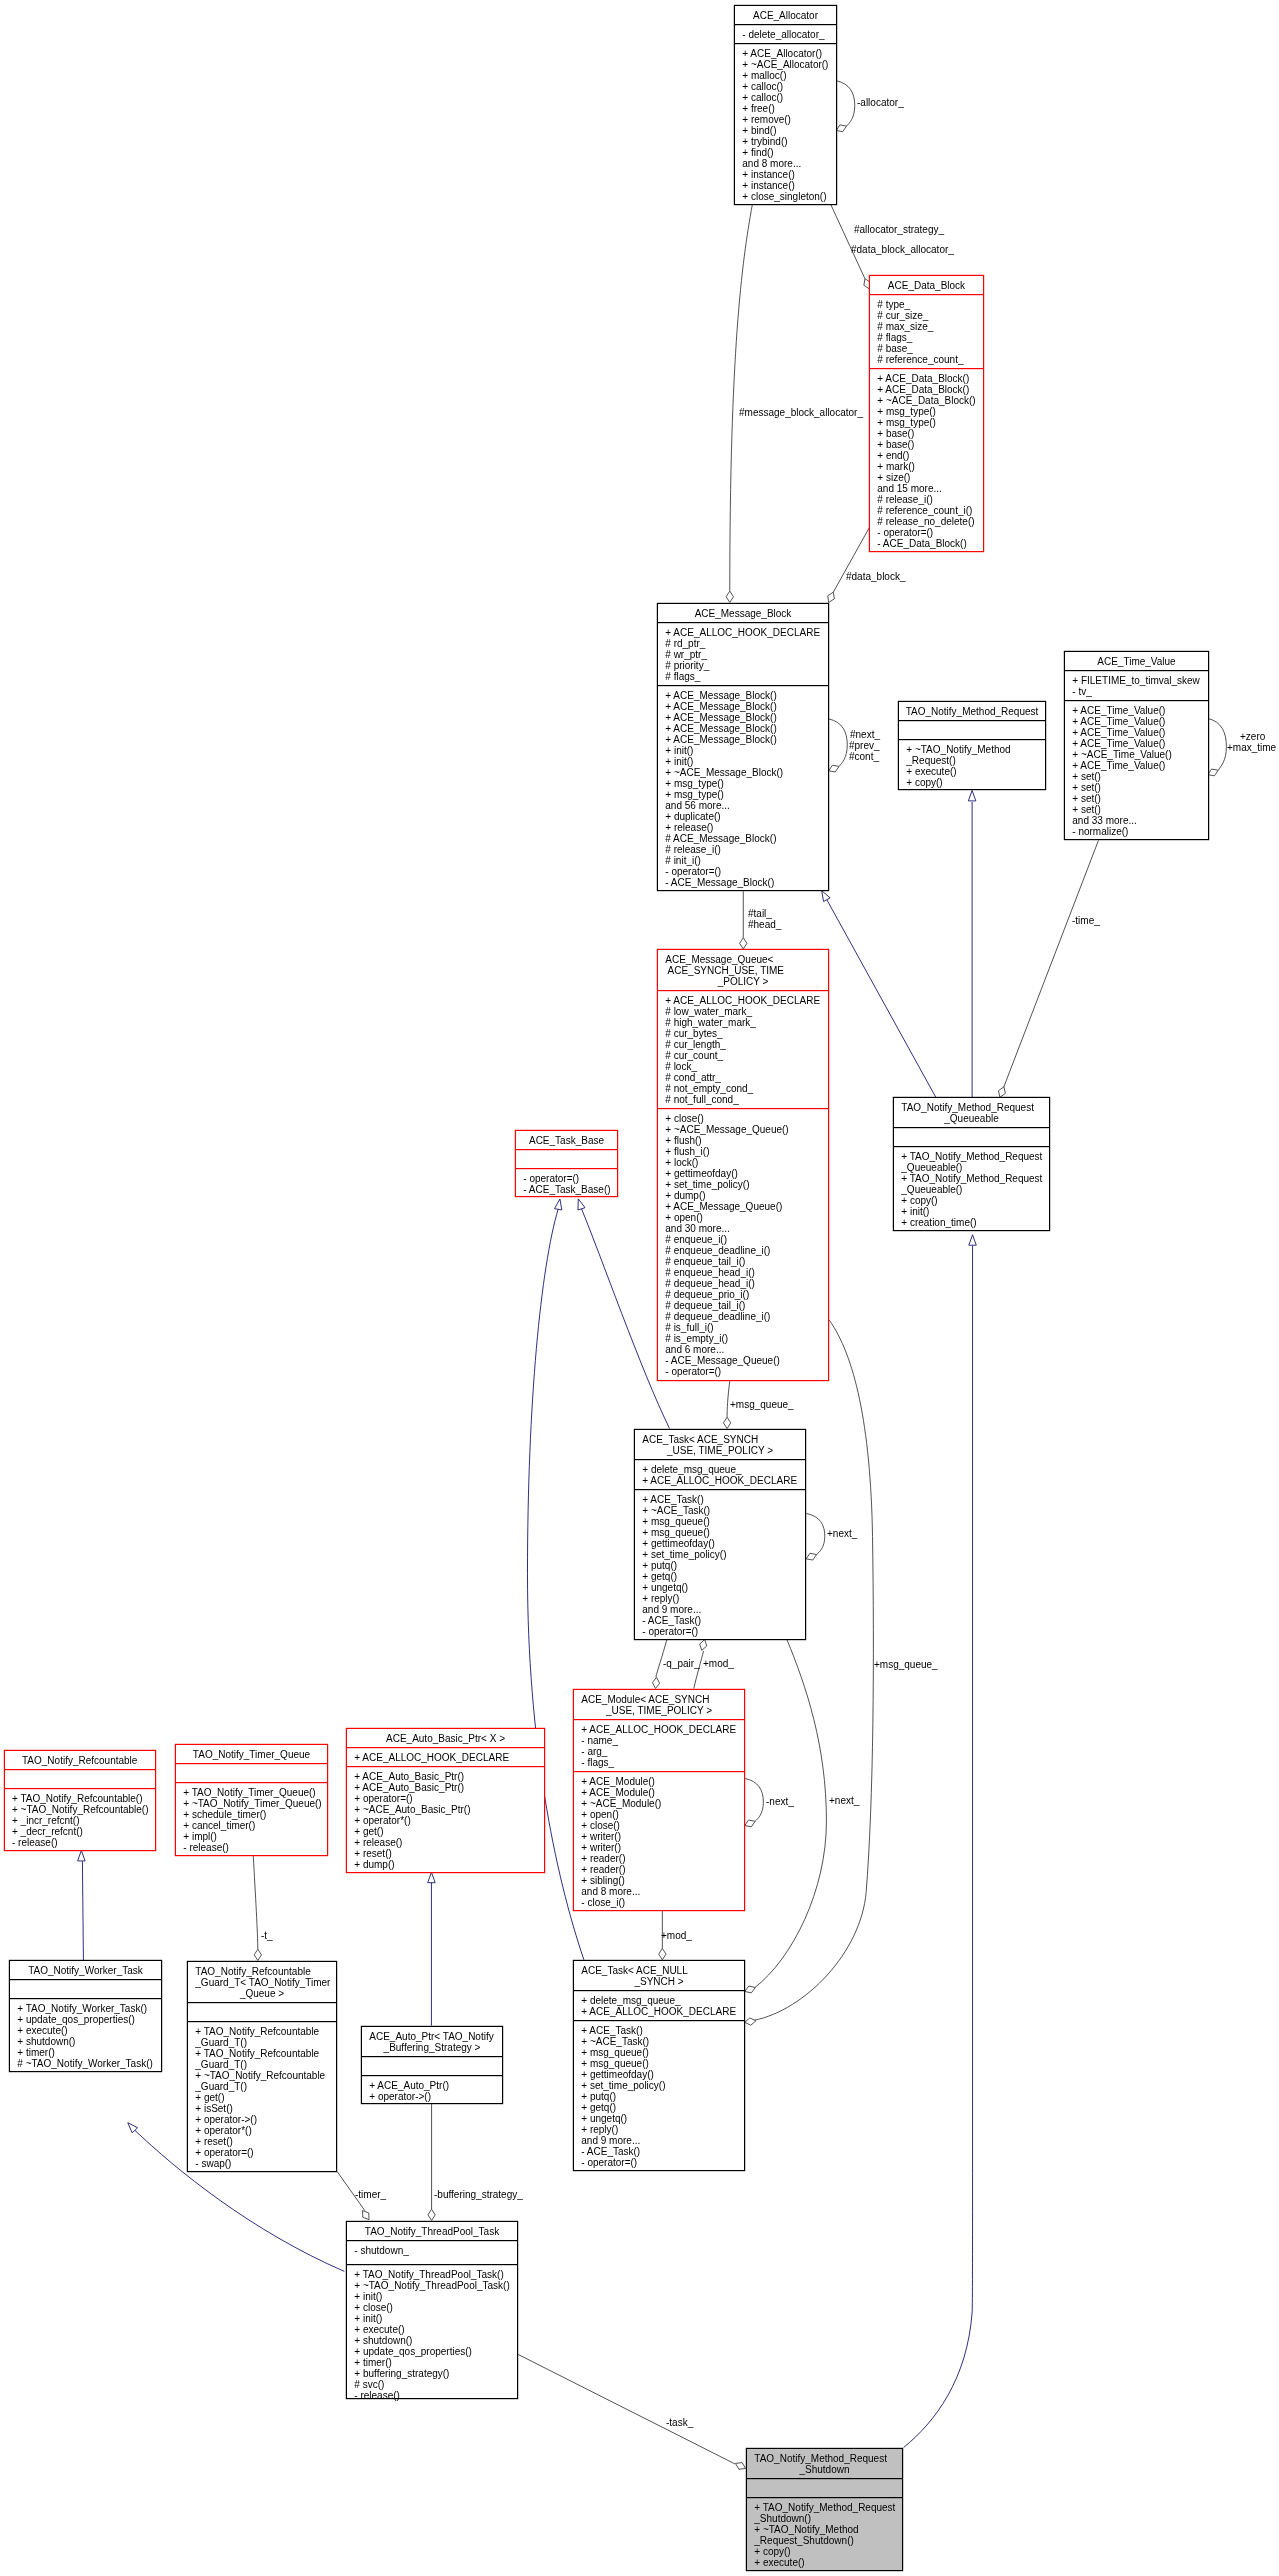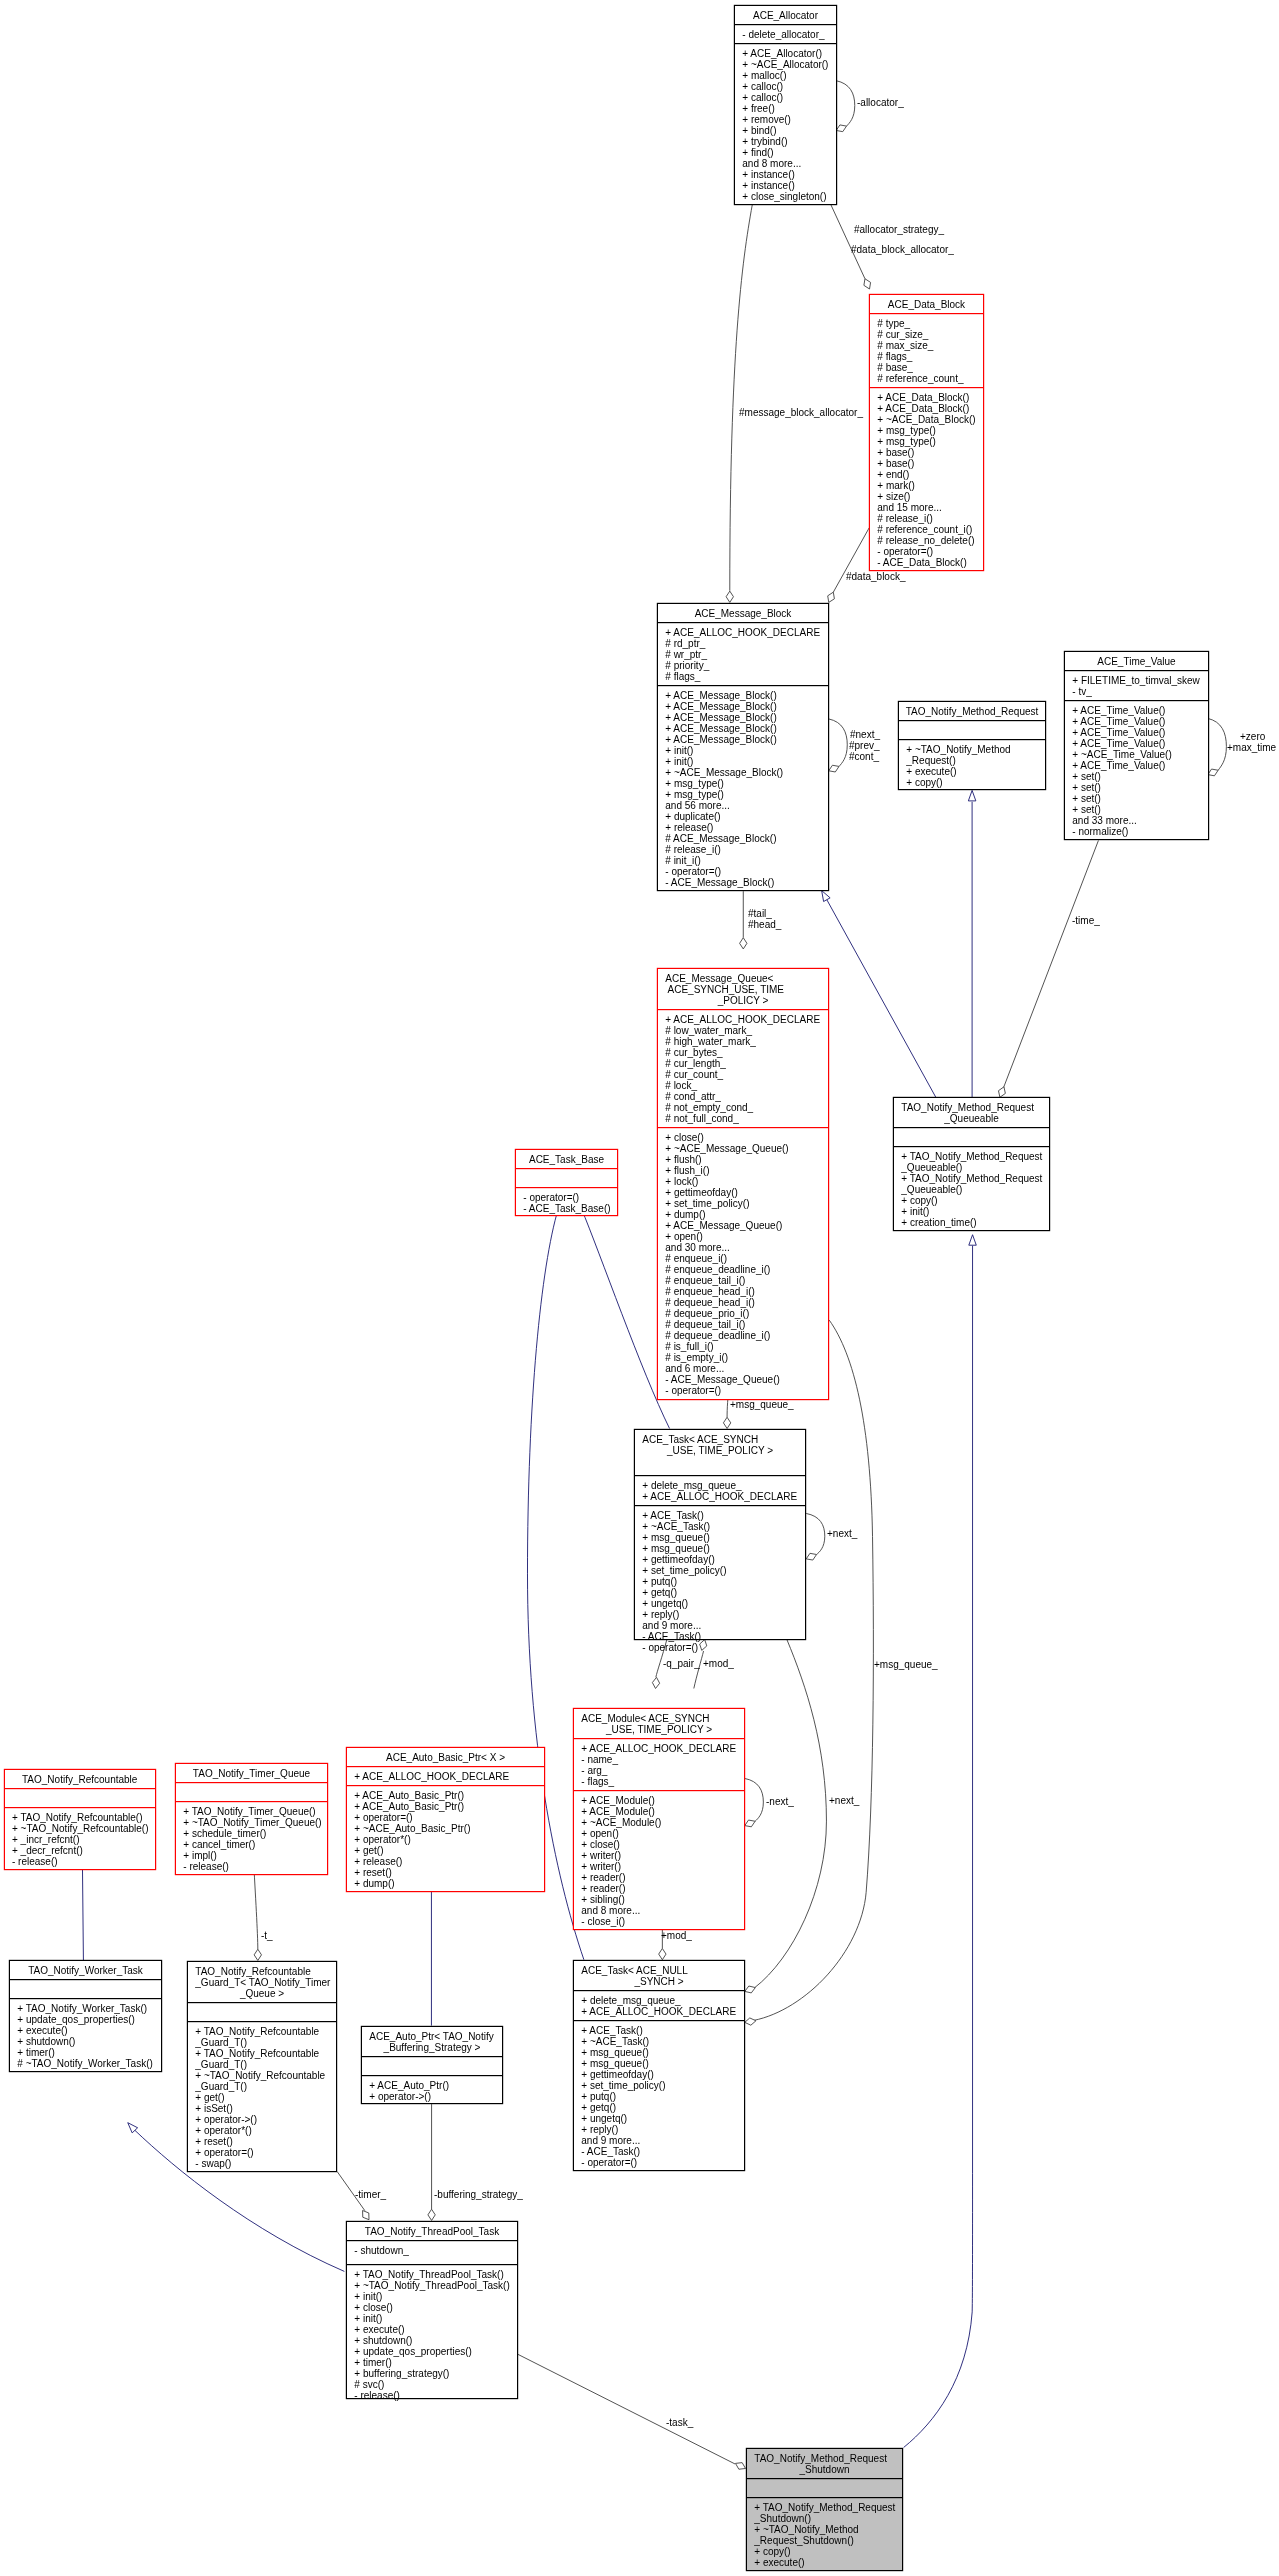--- a/index.html
+++ b/index.html
@@ -1,20 +1,20 @@
 <!DOCTYPE html>
 <html style="font-size:12px"><head>
 <meta charset="utf-8">
 <style>
   html,body{margin:0;padding:0;background:#fff;}
   #page{position:relative;width:1279px;height:2576px;background:#fff;
         font-family:"Liberation Sans","DejaVu Sans",sans-serif;overflow:hidden;}
   svg#edge-layer{position:absolute;left:0;top:0;width:1279px;height:2576px;}
   .uml{position:absolute;box-sizing:border-box;border:0.7px solid #000;background:#fff;box-shadow:0 0 0 0.2px #000;}
-  .uml.hl{border-color:#ff0000;box-shadow:0 0 0 0.2px #ff0000;margin-top:19px;}
+  .uml.hl{border-color:#ff0000;box-shadow:0 0 0 0.2px #ff0000;}
   .uml.cur{background:#c0c0c0;}
   .sec{box-sizing:border-box;padding-top:4.4px;}
   .sec.t,.sec.a{border-bottom:0.7px solid #000;box-shadow:0 0.2px 0 0 #000;}
   .uml.hl .sec.t,.uml.hl .sec.a{border-bottom-color:#ff0000;box-shadow:0 0.2px 0 0 #ff0000;}
   .sec.t{text-align:center;}
   .sec.a,.sec.m{padding-left:7.3px;}
   .sec.t .ln.first{text-align:left;padding-left:7.3px;}
   .ln{font-size:10px;line-height:11px;white-space:pre;color:#000;}
   .elab{position:absolute;font-size:10px;line-height:11px;color:#000;white-space:pre;}
 </style>
@@ -326,21 +326,21 @@
     <div class="ln">+ TAO_Notify_Method_Request</div>
     <div class="ln">_Queueable()</div>
     <div class="ln">+ TAO_Notify_Method_Request</div>
     <div class="ln">_Queueable()</div>
     <div class="ln">+ copy()</div>
     <div class="ln">+ init()</div>
     <div class="ln">+ creation_time()</div>
   </div>
 </div>
 <div class="uml" style="left:634px;top:1429px;width:172px;height:211px;">
-  <div class="sec t" style="height:46px;">
+  <div class="sec t" style="height:30px;">
     <div class="ln first">ACE_Task&lt; ACE_SYNCH</div>
     <div class="ln">_USE, TIME_POLICY &gt;</div>
   </div>
   <div class="sec a" style="height:30px;">
     <div class="ln">+ delete_msg_queue_</div>
     <div class="ln">+ ACE_ALLOC_HOOK_DECLARE</div>
   </div>
   <div class="sec m" style="height:151px;">
     <div class="ln">+ ACE_Task()</div>
     <div class="ln">+ ~ACE_Task()</div>

